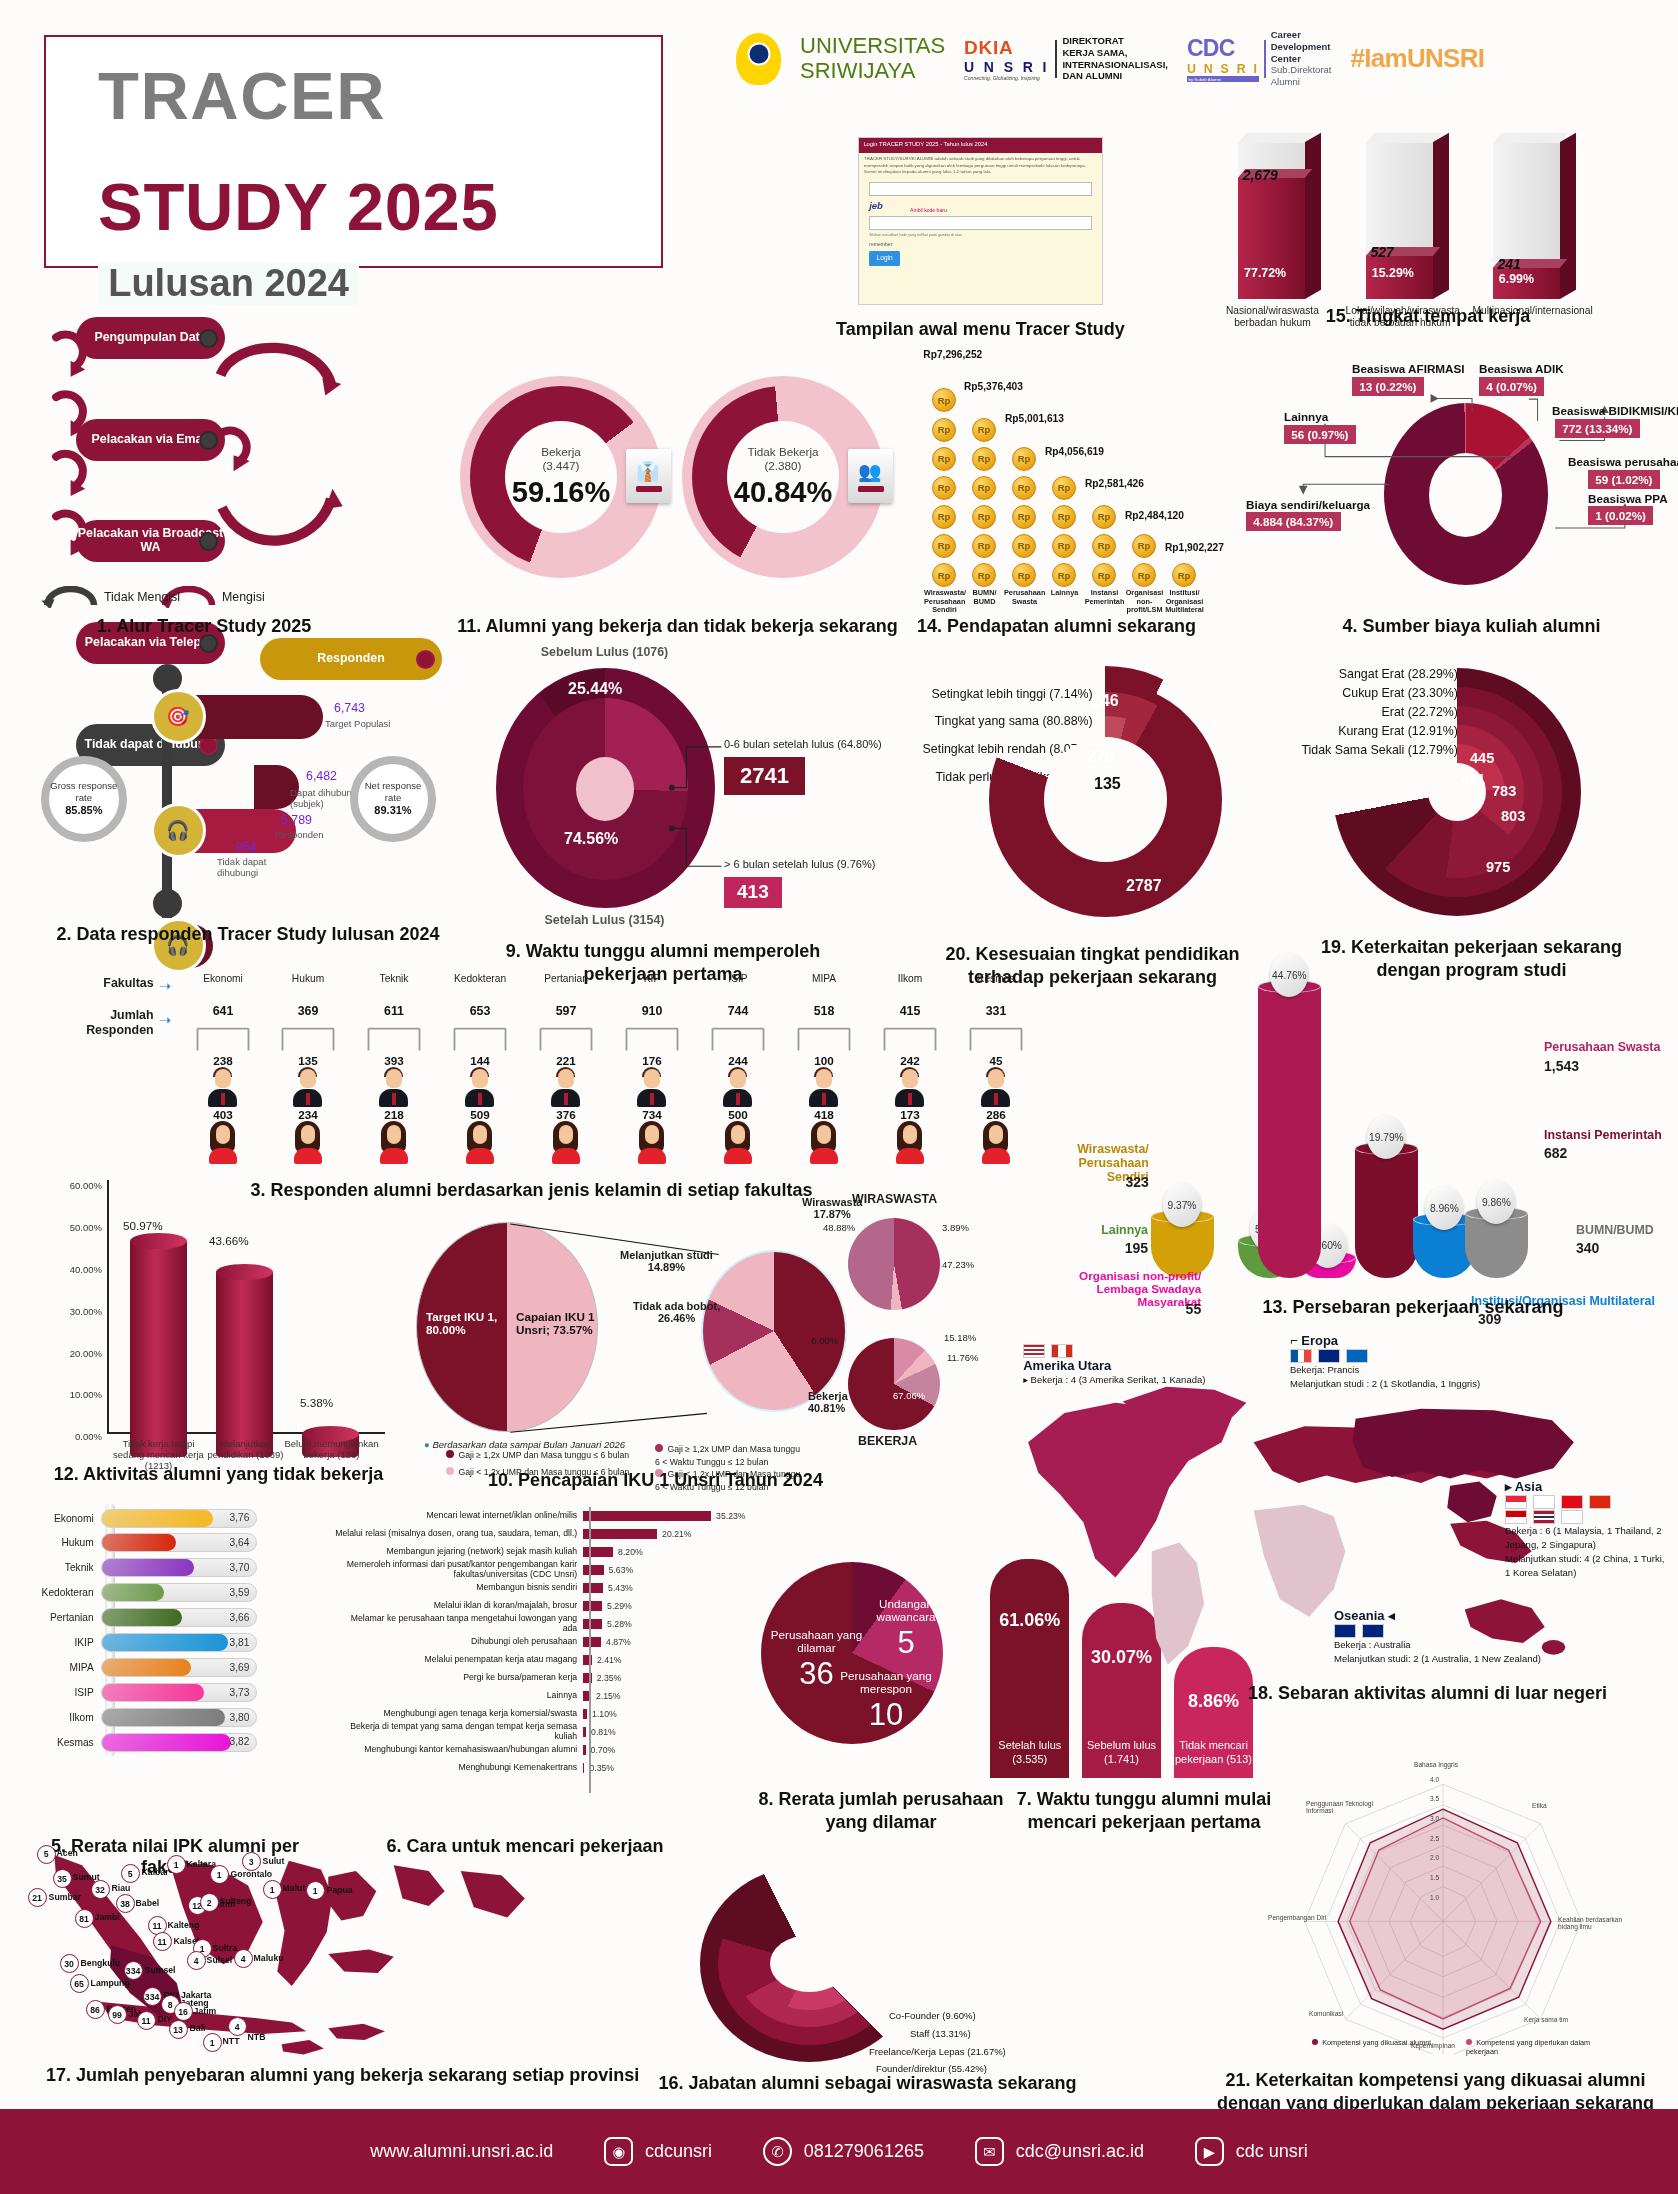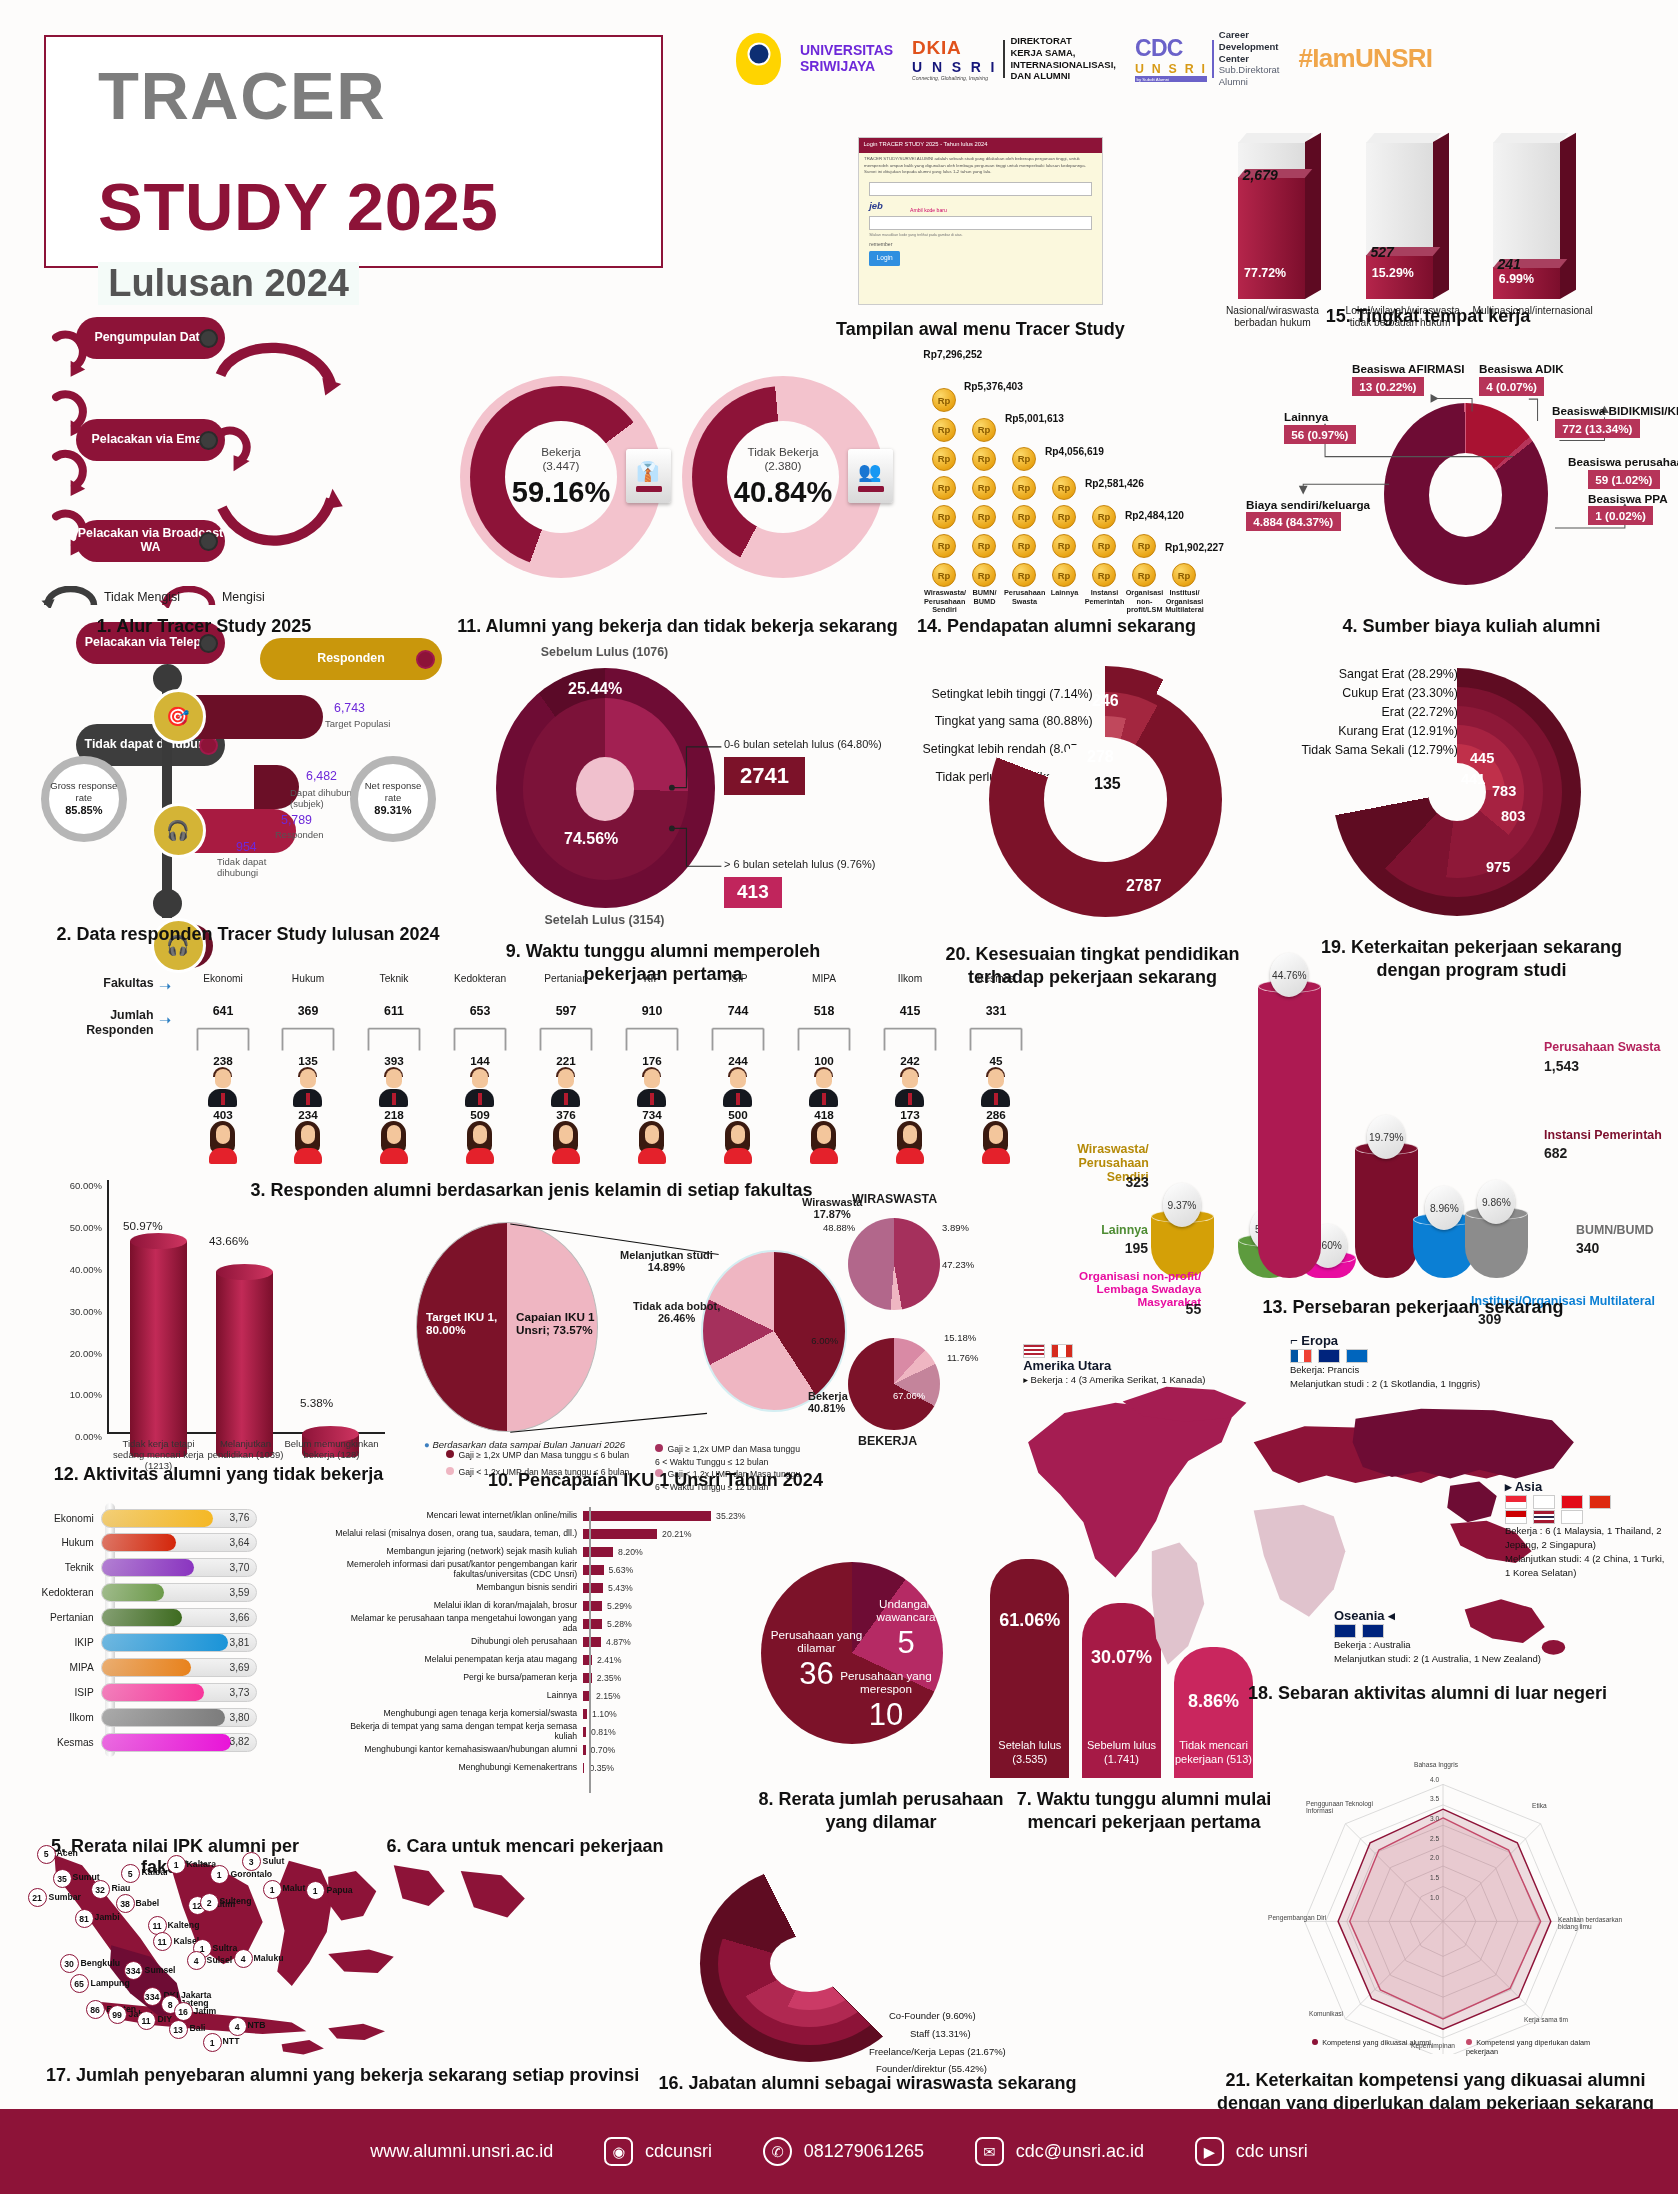--- a/index.html
+++ b/index.html
@@ -22,21 +22,21 @@
     left:44px; top:35px; width:619px; height:233px;
     border:2.2px solid #8d1338; background:#fff;
   }
   #hero-tracer { left:98px; top:57px; font-size:67px; font-weight:bold; color:#7d7d7d; letter-spacing:1.5px; }
   #hero-study  { left:98px; top:168px; font-size:67px; font-weight:bold; color:#8d1338; letter-spacing:0.7px; }
   #hero-sub    { left:98px; top:262px; font-size:38px; font-weight:bold; color:#545454; background:#f4fbf8; padding:0 10.2px; }
 
   .logo-row { left:736px; top:22px; width:918px; height:73px; display:flex; align-items:center; gap:19px; }
   .unsri-seal { width:45px; height:52px; background:radial-gradient(circle at 50% 45%, #123a8f 0 18%, #ffd400 18% 100%); border-radius:50% 50% 45% 45%; position:relative; }
   .unsri-seal::after{content:"";position:absolute;left:50%;top:42%;transform:translate(-50%,-50%);width:19px;height:19px;border-radius:50%;background:#0d2e73;border:2.2px solid #fff;}
-  .logo-text { font-size:14px; font-weight:bold; line-height:1.12; color:#6d28d9; }
+  .logo-text { font-size:22px; font-weight:normal; line-height:1.12; color:#4d7c0f; }
   .dkia-box { display:flex; align-items:center; gap:5.8px; }
   .dkia-left { text-align:left; }
   .dkia-d { font-size:19px; font-weight:bold; color:#e0521c; letter-spacing:0.7px; }
   .dkia-u { font-size:14px; font-weight:bold; color:#15167a; letter-spacing:2.9px; }
   .dkia-tag { font-size:5.1px; color:#444; font-style:italic; }
   .dkia-bar { width:1.5px; height:38px; background:#333; }
   .dkia-right { font-size:9.5px; font-weight:bold; line-height:1.22; color:#111; }
   .cdc-box { display:flex; align-items:center; gap:5.1px; }
   .cdc-c { font-size:23px; font-weight:bold; color:#6b62c9; letter-spacing:-0.7px; }
   .cdc-u { font-size:12.4px; font-weight:bold; color:#d79a16; letter-spacing:2.2px; }
@@ -1227,21 +1227,21 @@
         <div class="prov-name" style="left: 198px; top: 107px;">Sultra</div>
         <div class="prov-pin" style="left: 172px; top: 115px;">4</div>
         <div class="prov-name" style="left: 192px; top: 119px;">Sulsel</div>
         <div class="prov-pin" style="left: 219px; top: 113px;">4</div>
         <div class="prov-name" style="left: 239px; top: 117px;">Maluku</div>
         <div class="prov-pin" style="left: 248px; top: 44px;">1</div>
         <div class="prov-name" style="left: 268px; top: 47px;">Malut</div>
         <div class="prov-pin" style="left: 291px; top: 45px;">1</div>
         <div class="prov-name" style="left: 312px; top: 49px;">Papua</div>
         <div class="prov-pin" style="left: 213px; top: 181px;">4</div>
-        <div class="prov-name" style="left: 233px; top: 184px;">NTB</div>
+        <div class="prov-name" style="left: 233px; top: 196px;">NTB</div>
         <div class="prov-pin" style="left: 188px; top: 197px;">1</div>
         <div class="prov-name" style="left: 208px; top: 200px;">NTT</div>
       </div>
   </div>
   <div class="abs cap" id="cap17">17. Jumlah penyebaran alumni yang bekerja sekarang setiap provinsi</div>
 
   <div class="abs" style="left:678px; top:1858px; width:393px; height:219px;">
     <div class="abs" style="left:22px; top:7.3px; width:219px; height:197px;">
       <div class="abs" style="inset:0; border-radius:50%; background:conic-gradient(from 135deg,#5f0c22 0 55%, rgba(0,0,0,0) 55% 100%);"></div>
       <div class="abs" style="inset:17.5px; border-radius:50%; background:conic-gradient(from 135deg,#8d1338 0 42%, rgba(0,0,0,0) 42% 100%);"></div>

